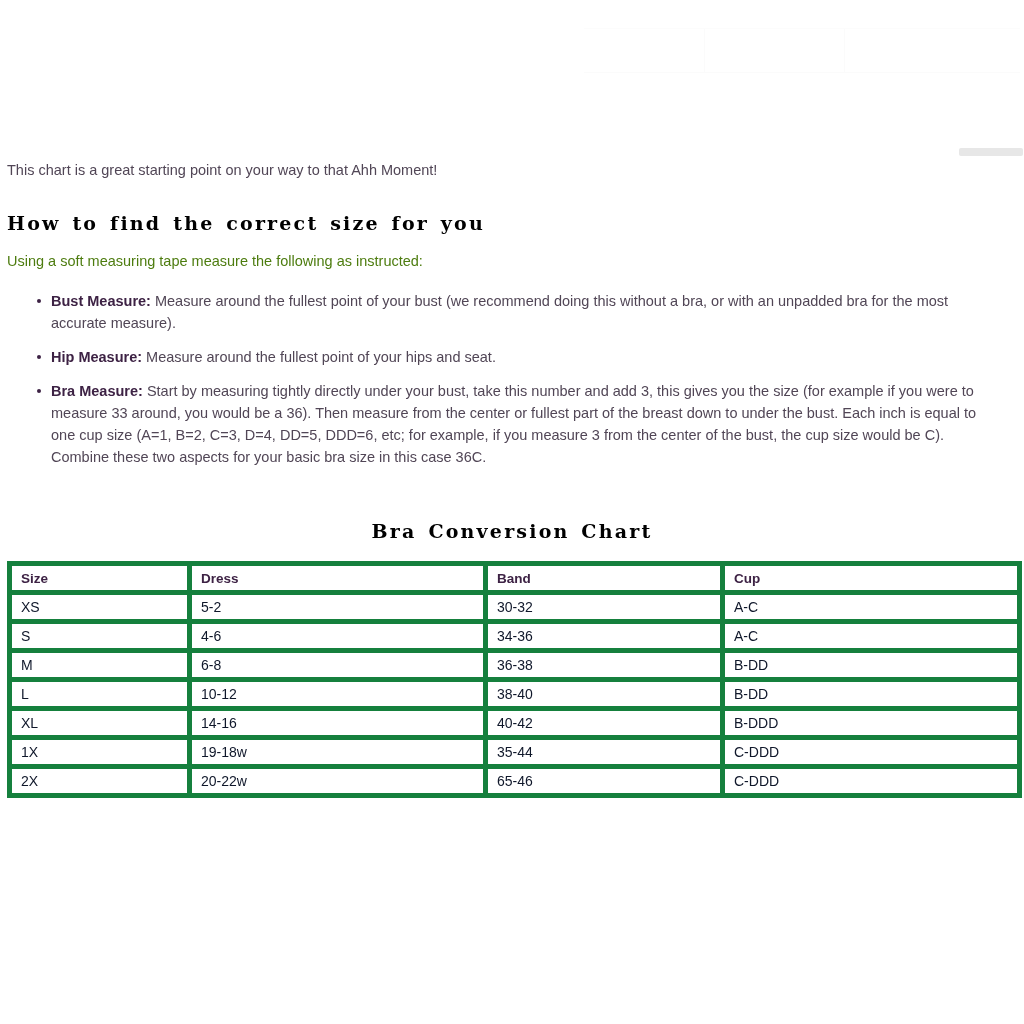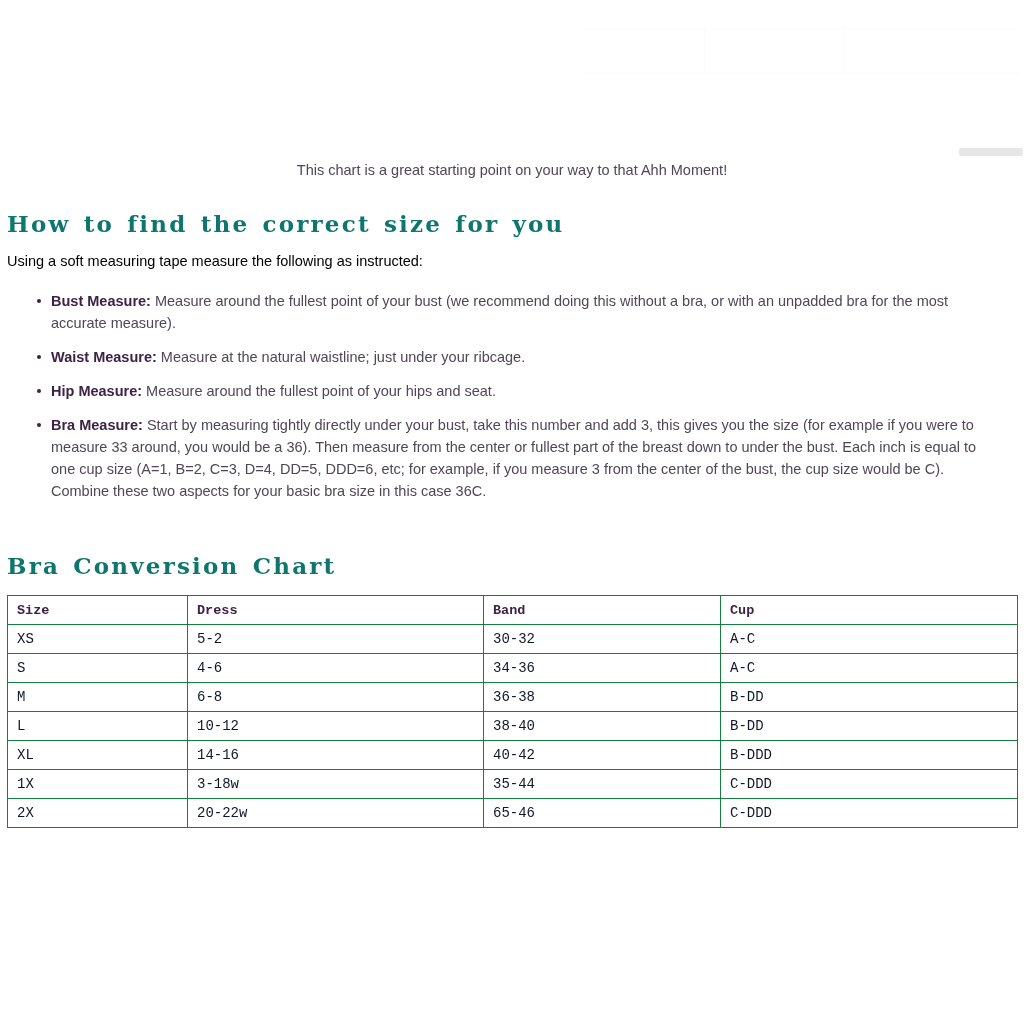--- a/index.html
+++ b/index.html
@@ -15,37 +15,36 @@
   }
   .content {
     padding: 0 7px 0 7px;
   }
   .intro {
     margin: 0;
     padding-top: 161px;
     font-size: 14.5px;
     line-height: 18px;
     color: #514656;
-    text-align: center;
   }
   h2.section-heading {
     font-family: "DejaVu Serif", serif;
     font-weight: bold;
-    color: #0f766e;
-    font-size: 23px;
+    color: #000000;
+    font-size: 19px;
     line-height: 23px;
     letter-spacing: 2.2px;
     word-spacing: 3px;
     margin: 33px 0 0 0;
   }
   .lead {
     margin: 17px 0 0 0;
     font-size: 14.5px;
     line-height: 18px;
-    color: #000000;
+    color: #4d7c0f;
   }
   ul.measure-list {
     margin: 20px 0 0 0;
     padding: 0 10px 0 44px;
     list-style: none;
   }
   ul.measure-list li {
     position: relative;
     font-size: 14.5px;
     line-height: 22px;
@@ -61,42 +60,42 @@
     height: 4px;
     border-radius: 50%;
     background: #3d2244;
   }
   ul.measure-list li strong {
     color: #3d2244;
     font-weight: bold;
   }
   h2.chart-heading {
     margin-top: 52px;
+    text-align: center;
   }
   table.conversion-table {
     margin-top: 18px;
     border-collapse: collapse;
     width: 1010px;
     table-layout: fixed;
   }
   table.conversion-table col.c1 { width: 180px; }
   table.conversion-table col.c2 { width: 296px; }
   table.conversion-table col.c3 { width: 237px; }
   table.conversion-table col.c4 { width: 297px; }
   table.conversion-table th,
   table.conversion-table td {
-    border: 1px solid #15803d;
+    border: 5px solid #15803d;
     height: 29px;
     padding: 0 6px 0 9px;
     font-size: 14px;
     text-align: left;
     vertical-align: middle;
     white-space: nowrap;
     overflow: hidden;
-    font-family: Liberation Mono, monospace;
   }
   table.conversion-table th {
     font-weight: bold;
     color: #3d2244;
     font-size: 13.5px;
   }
   table.conversion-table td {
     color: #0f172a;
     font-weight: normal;
   }
@@ -133,21 +132,20 @@
 <div class="content">
 
   <p class="intro">This chart is a great starting point on your way to that Ahh Moment!</p>
 
   <h2 class="section-heading">How to find the correct size for you</h2>
 
   <p class="lead">Using a soft measuring tape measure the following as instructed:</p>
 
   <ul class="measure-list" id="measure-list">
       <li><strong>Bust Measure:</strong><span> Measure around the fullest point of your bust (we recommend doing this without a bra, or with an unpadded bra for the most accurate measure).</span></li>
-      <li><strong>Waist Measure:</strong><span> Measure at the natural waistline; just under your ribcage.</span></li>
       <li><strong>Hip Measure:</strong><span> Measure around the fullest point of your hips and seat.</span></li>
       <li><strong>Bra Measure:</strong><span> Start by measuring tightly directly under your bust, take this number and add 3, this gives you the size (for example if you were to measure 33 around, you would be a 36). Then measure from the center or fullest part of the breast down to under the bust. Each inch is equal to one cup size (A=1, B=2, C=3, D=4, DD=5, DDD=6, etc; for example, if you measure 3 from the center of the bust, the cup size would be C). Combine these two aspects for your basic bra size in this case 36C.</span></li>
     </ul>
 
   <h2 class="section-heading chart-heading">Bra Conversion Chart</h2>
 
   <table class="conversion-table">
     <colgroup>
       <col class="c1">
         <col class="c2">
@@ -188,21 +186,21 @@
           <td>B-DD</td>
         </tr>
         <tr>
           <td>XL</td>
           <td>14-16</td>
           <td>40-42</td>
           <td>B-DDD</td>
         </tr>
         <tr>
           <td>1X</td>
-          <td>3-18w</td>
+          <td>19-18w</td>
           <td>35-44</td>
           <td>C-DDD</td>
         </tr>
         <tr>
           <td>2X</td>
           <td>20-22w</td>
           <td>65-46</td>
           <td>C-DDD</td>
         </tr>
       </tbody>

